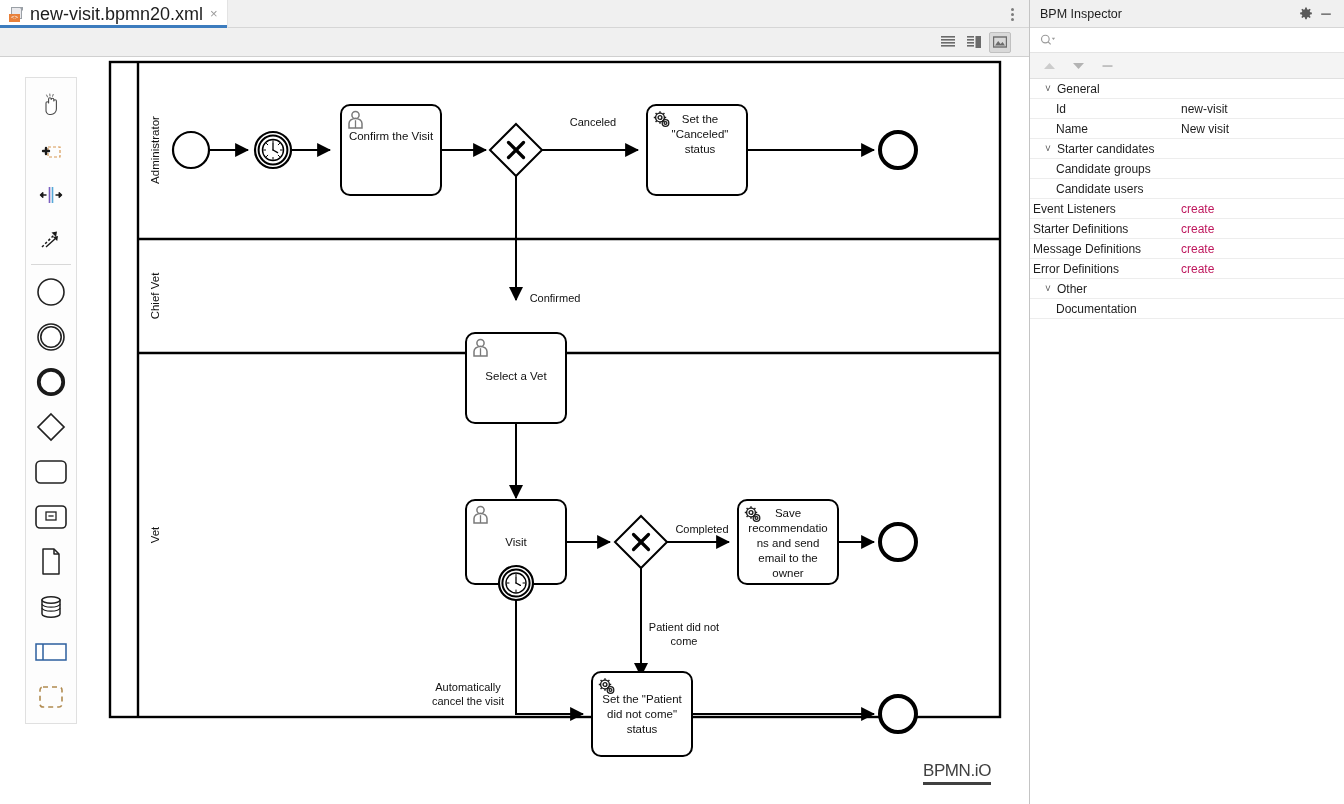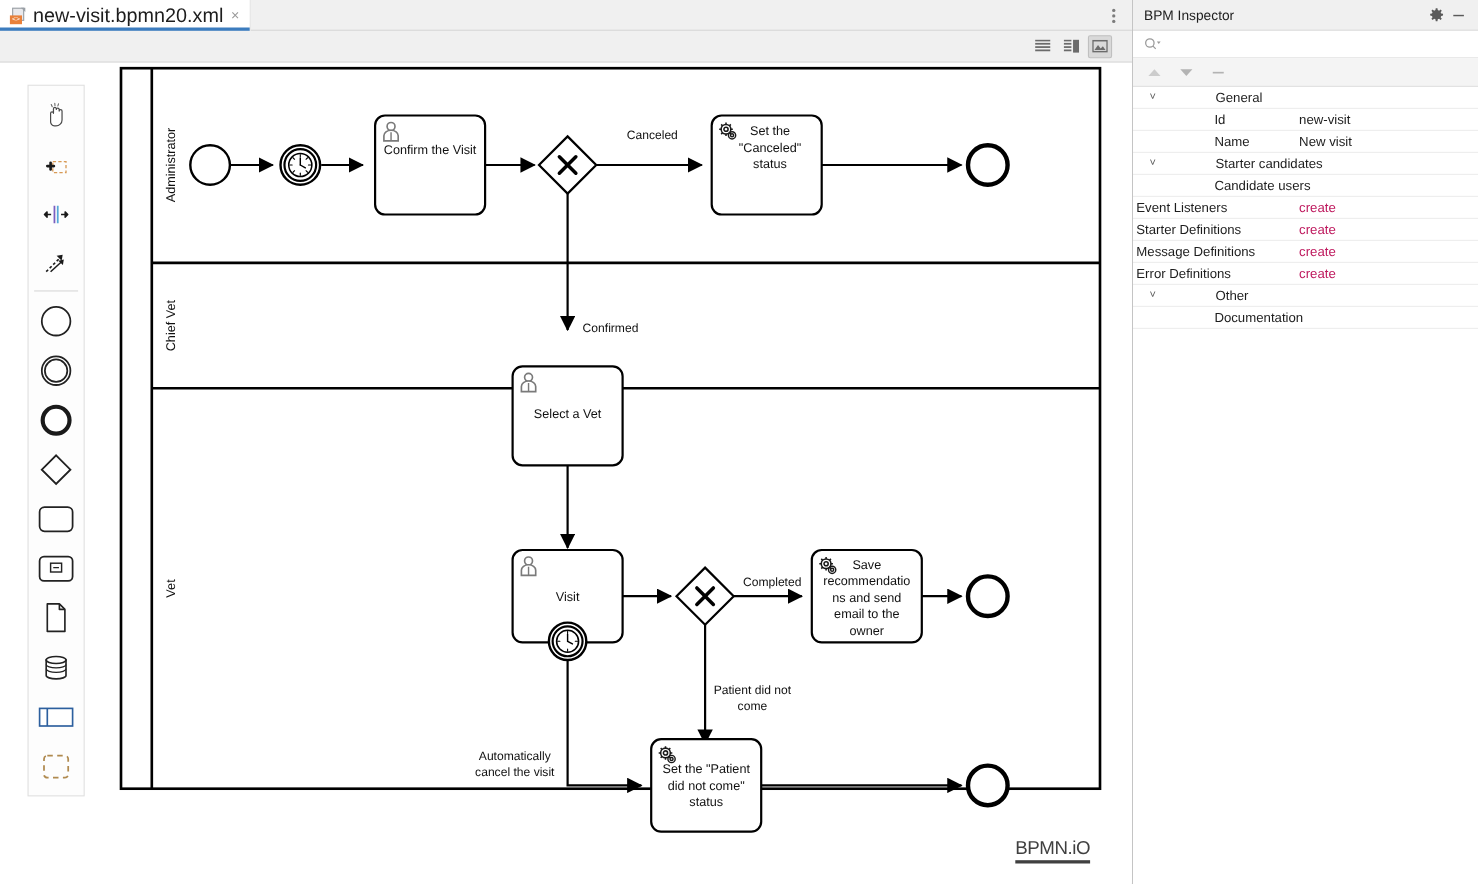--- a/index.html
+++ b/index.html
@@ -273,21 +273,20 @@
     align-items: center;
     justify-content: center;
   }
   .prop-row .pad {
     width: 26px;
   }
   .prop-name {
     flex: 0 0 auto;
     color: #1d1d1d;
     white-space: nowrap;
-    margin-left: 48px;
   }
   .prop-row.group .prop-name { padding-left: 1px; }
   .prop-row.flush .prop-name { margin-left: 3px; }
   .prop-value {
     position: absolute;
     left: 151px;
     color: #1d1d1d;
     white-space: nowrap;
   }
   .prop-row { position: relative; }
@@ -733,20 +732,24 @@
           <span class="pad"></span>
           <span class="prop-name">Name</span>
           <span class="prop-value">New visit</span>
         </div>
         <div class="prop-row group">
           <span class="twisty">˅</span>
           <span class="prop-name">Starter candidates</span>
         </div>
         <div class="prop-row child">
           <span class="pad"></span>
+          <span class="prop-name">Candidate groups</span>
+        </div>
+        <div class="prop-row child">
+          <span class="pad"></span>
           <span class="prop-name">Candidate users</span>
         </div>
         <div class="prop-row flush">
           <span style="width: 0px;"></span>
           <span class="prop-name">Event Listeners</span>
           <span class="prop-value link">create</span>
         </div>
         <div class="prop-row flush">
           <span style="width: 0px;"></span>
           <span class="prop-name">Starter Definitions</span>

